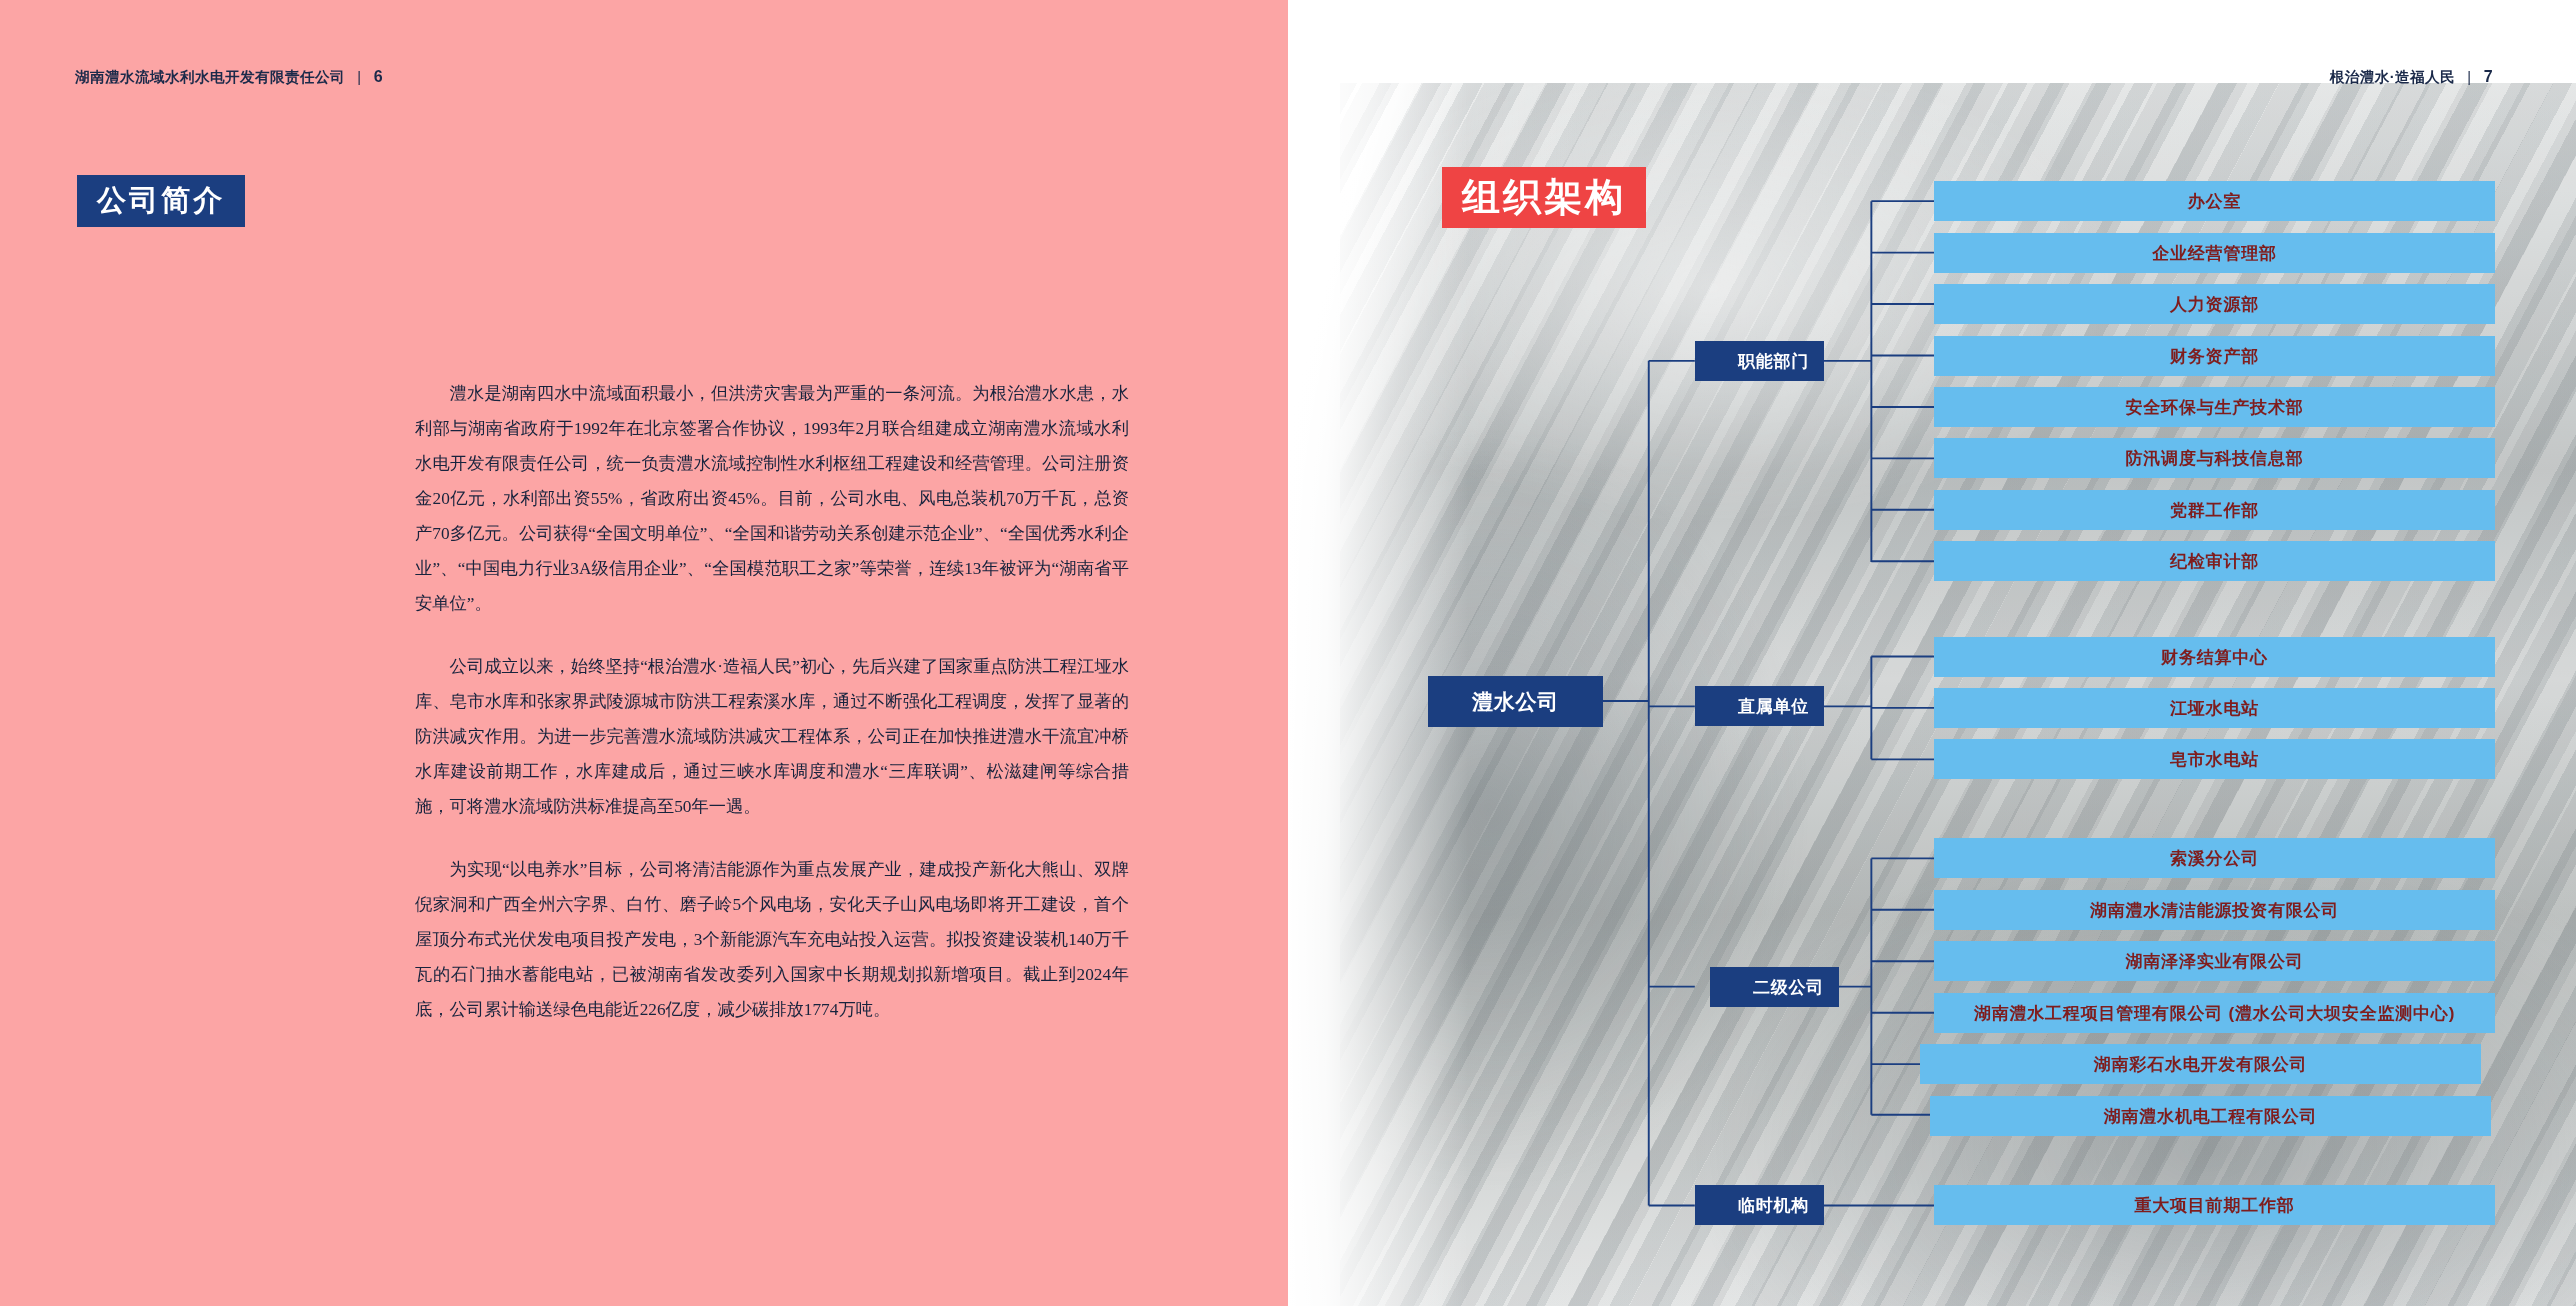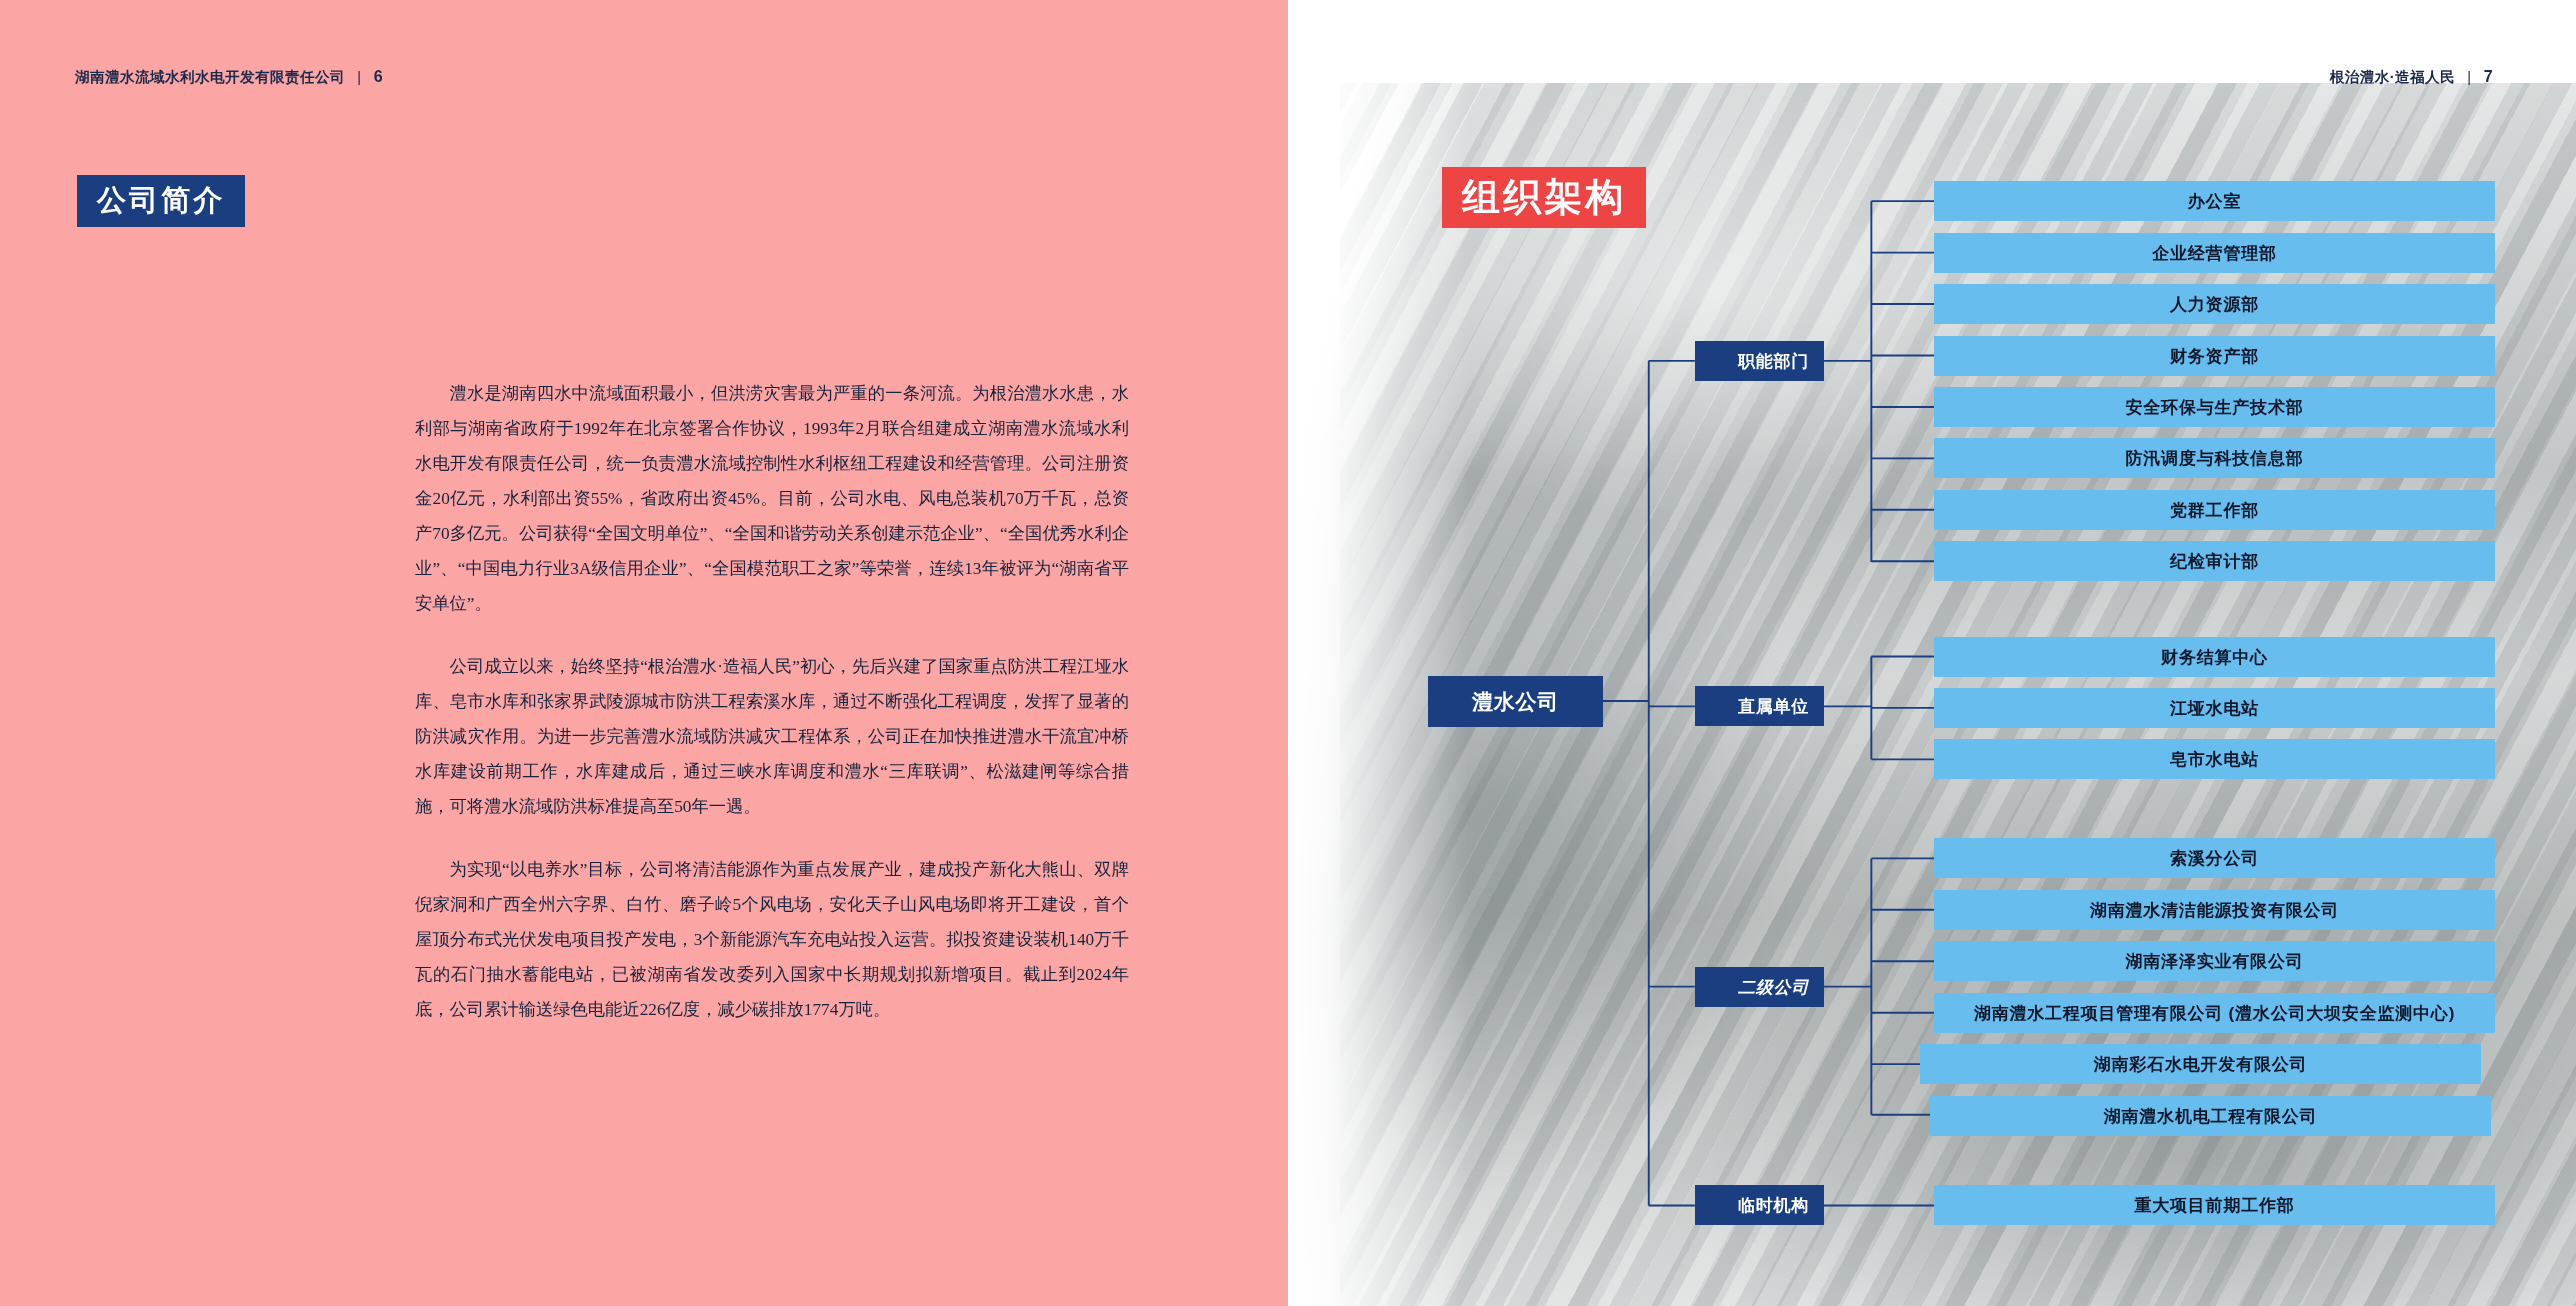--- a/index.html
+++ b/index.html
@@ -175,21 +175,21 @@
     background: #1b3e80;
     color: #ffffff;
     font-size: 17px;
     width: 129px;
     height: 40px;
     left: 1689px;
     padding-left: 28px;
   }
   .node-leaf {
     background: #66bdee;
-    color: #0f172a;
+    color: #7f1d1d;
     font-size: 17px;
     height: 40px;
     left: 1935px;
     width: 561px;
   }
   svg.connectors {
     position: absolute;
     left: 0; top: 0;
     width: 100%;
     height: 100%;
@@ -269,21 +269,21 @@
         <path d="M698 1570 H842"></path>
       </g>
     </svg>
 
     <div class="chart">
 
       <div class="node node-root">澧水公司</div>
 
       <div class="node node-group" style="left:407px; top:341px;">职能部门</div>
       <div class="node node-group" style="left:407px; top:686px;">直属单位</div>
-      <div class="node node-group" style="left:407px; top:967px;font-style:italic;">二级公司</div>
+      <div class="node node-group" style="left:422px; top:967px;">二级公司</div>
       <div class="node node-group" style="left:407px; top:1185px;">临时机构</div>
 
       <div class="node node-leaf" style="left:646px; top:181px;">办公室</div>
       <div class="node node-leaf" style="left:646px; top:233px;">企业经营管理部</div>
       <div class="node node-leaf" style="left:646px; top:284px;">人力资源部</div>
       <div class="node node-leaf" style="left:646px; top:336px;">财务资产部</div>
       <div class="node node-leaf" style="left:646px; top:387px;">安全环保与生产技术部</div>
       <div class="node node-leaf" style="left:646px; top:438px;">防汛调度与科技信息部</div>
       <div class="node node-leaf" style="left:646px; top:490px;">党群工作部</div>
       <div class="node node-leaf" style="left:646px; top:541px;">纪检审计部</div>

